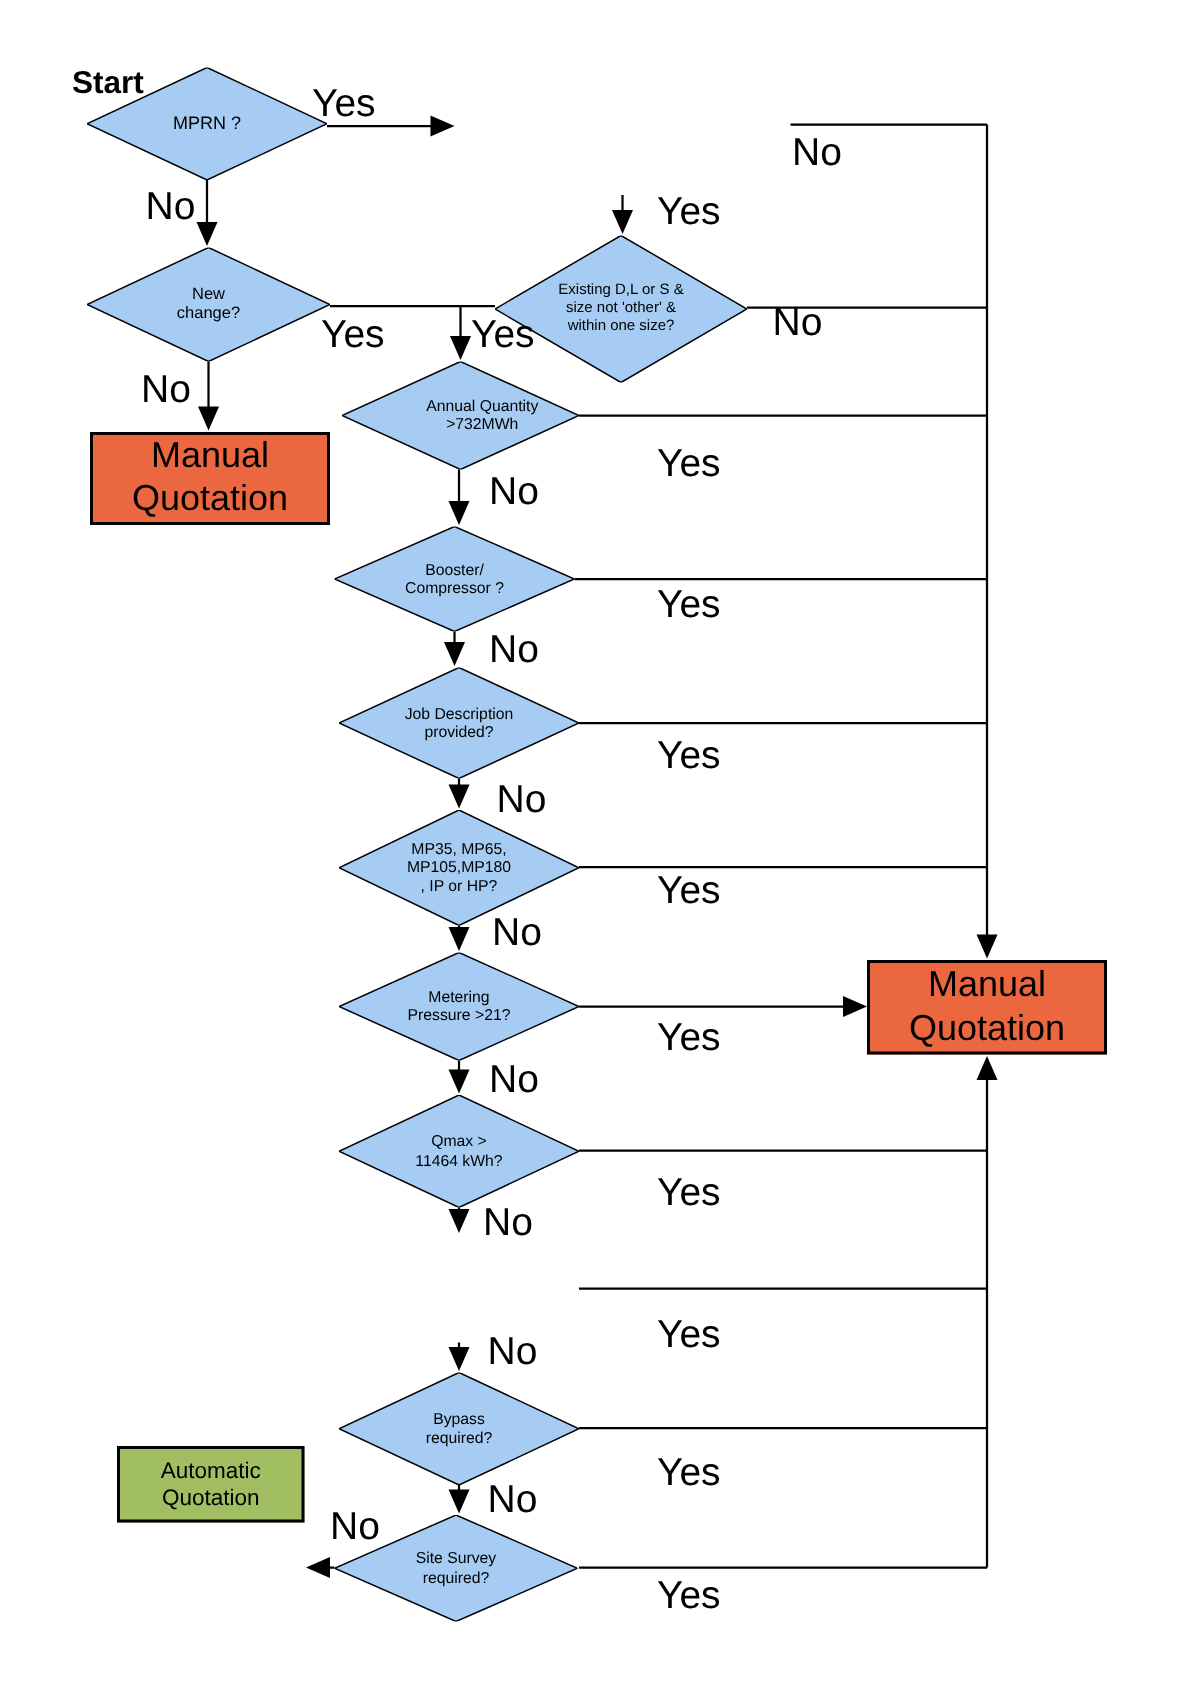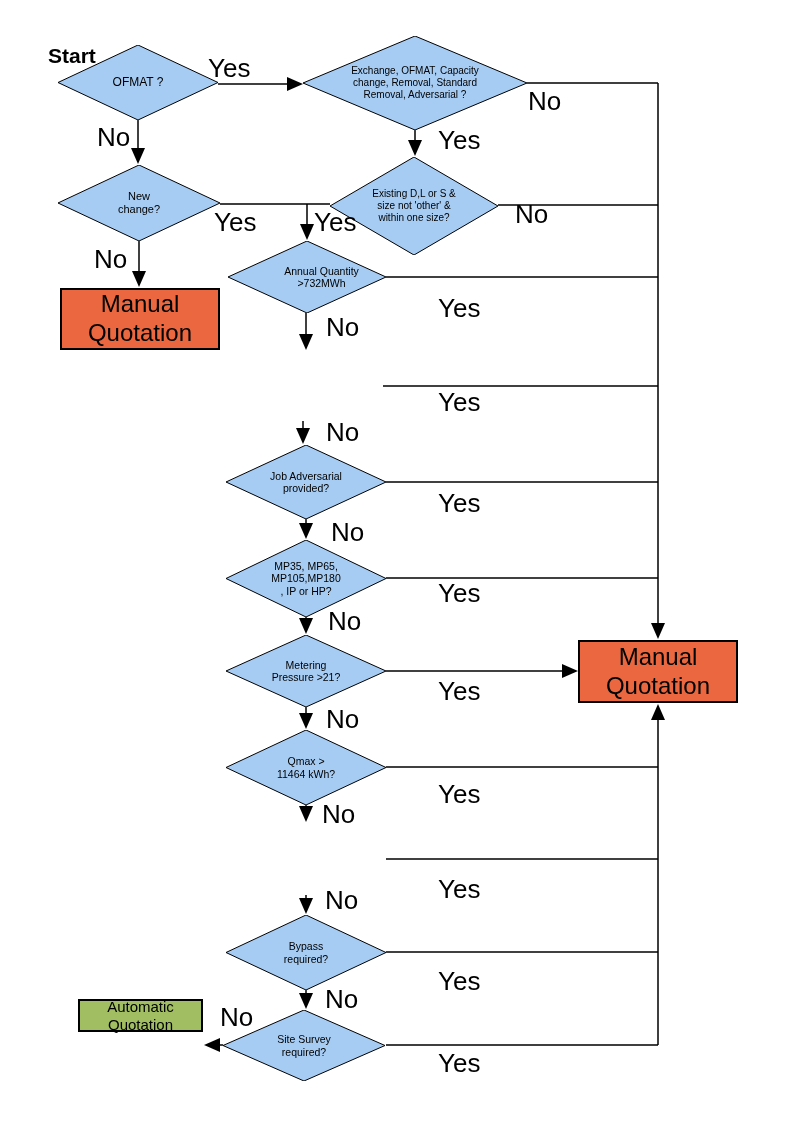--- a/index.html
+++ b/index.html
@@ -78,29 +78,23 @@
     <path class="wire" d="M223,1045 H218"></path>
     <polygon class="head" points="220,1038 220,1052 204,1045"></polygon>
   </svg>
 
   <div class="start">Start</div>
 
   <div class="node diamond" style="left:58px;top:45px;width:160px;height:75px;">
     <svg viewBox="0 0 100 100" preserveAspectRatio="none">
         <polygon points="50,0 100,50 50,100 0,50" style="fill:var(--diamond_fill);stroke:#000;vector-effect:non-scaling-stroke;stroke-width:1"></polygon>
       </svg>
-    <div class="txt" style="width:100px;font-size:12px;">OFMAT ?</div>
-  </div>
-
-  <div class="node diamond" style="left:303px;top:36px;width:224px;height:94px;">
-    <svg viewBox="0 0 100 100" preserveAspectRatio="none">
-        <polygon points="50,0 100,50 50,100 0,50" style="fill:var(--diamond_fill);stroke:#000;vector-effect:non-scaling-stroke;stroke-width:1"></polygon>
-      </svg>
-    <div class="txt" style="width:128px;font-size:10px;">Exchange, OFMAT, Capacity change, Removal, Standard Removal, Adversarial ?</div>
-  </div>
+    <div class="txt" style="width:100px;font-size:12px;">MPRN ?</div>
+  </div>
+
 
   <div class="node diamond" style="left:58px;top:165px;width:162px;height:76px;">
     <svg viewBox="0 0 100 100" preserveAspectRatio="none">
         <polygon points="50,0 100,50 50,100 0,50" style="fill:var(--diamond_fill);stroke:#000;vector-effect:non-scaling-stroke;stroke-width:1"></polygon>
       </svg>
     <div class="txt" style="width:55px;font-size:11px;">New change?</div>
   </div>
 
   <div class="node diamond" style="left:330px;top:157px;width:168px;height:98px;">
     <svg viewBox="0 0 100 100" preserveAspectRatio="none">
@@ -109,26 +103,32 @@
     <div class="txt" style="width:92px;font-size:10px;">Existing D,L or S &amp; size not 'other' &amp; within one size?</div>
   </div>
 
   <div class="node diamond" style="left:228px;top:241px;width:158px;height:72px;">
     <svg viewBox="0 0 100 100" preserveAspectRatio="none">
         <polygon points="50,0 100,50 50,100 0,50" style="fill:var(--diamond_fill);stroke:#000;vector-effect:non-scaling-stroke;stroke-width:1"></polygon>
       </svg>
     <div class="txt" style="width:85px;margin-left:29px;">Annual Quantity &gt;732MWh</div>
   </div>
 
+  <div class="node diamond" style="left:223px;top:351px;width:160px;height:70px;">
+    <svg viewBox="0 0 100 100" preserveAspectRatio="none">
+        <polygon points="50,0 100,50 50,100 0,50" style="fill:var(--diamond_fill);stroke:#000;vector-effect:non-scaling-stroke;stroke-width:1"></polygon>
+      </svg>
+    <div class="txt" style="width:90px;">Booster/ Compressor ?</div>
+  </div>
 
   <div class="node diamond" style="left:226px;top:445px;width:160px;height:74px;">
     <svg viewBox="0 0 100 100" preserveAspectRatio="none">
         <polygon points="50,0 100,50 50,100 0,50" style="fill:var(--diamond_fill);stroke:#000;vector-effect:non-scaling-stroke;stroke-width:1"></polygon>
       </svg>
-    <div class="txt" style="width:80px;">Job Adversarial provided?</div>
+    <div class="txt" style="width:80px;">Job Description provided?</div>
   </div>
 
   <div class="node diamond" style="left:226px;top:540px;width:160px;height:77px;">
     <svg viewBox="0 0 100 100" preserveAspectRatio="none">
         <polygon points="50,0 100,50 50,100 0,50" style="fill:var(--diamond_fill);stroke:#000;vector-effect:non-scaling-stroke;stroke-width:1"></polygon>
       </svg>
     <div class="txt" style="width:72px;">MP35, MP65, MP105,MP180, IP or HP?</div>
   </div>
 
   <div class="node diamond" style="left:226px;top:635px;width:160px;height:72px;">
@@ -161,21 +161,21 @@
   </div>
 
   <div class="node box manual" style="left:60px;top:288px;width:160px;height:62px;">
     <div class="txt">Manual Quotation</div>
   </div>
 
   <div class="node box manual" style="left:578px;top:640px;width:160px;height:63px;">
     <div class="txt">Manual Quotation</div>
   </div>
 
-  <div class="node box auto" style="left:78px;top:999px;width:125px;height:33px;">
+  <div class="node box auto" style="left:78px;top:964px;width:125px;height:51px;">
     <div class="txt">Automatic Quotation</div>
   </div>
 
   <span class="lbl" style="left:208px;top:55px;">Yes</span>
   <span class="lbl" style="left:97px;top:124px;">No</span>
   <span class="lbl" style="left:528px;top:88px;">No</span>
   <span class="lbl" style="left:438px;top:127px;">Yes</span>
   <span class="lbl" style="left:214px;top:209px;">Yes</span>
   <span class="lbl" style="left:314px;top:209px;">Yes</span>
   <span class="lbl" style="left:515px;top:201px;">No</span>

